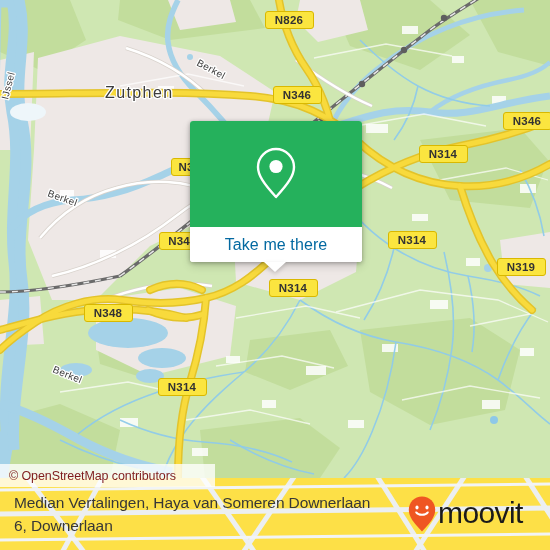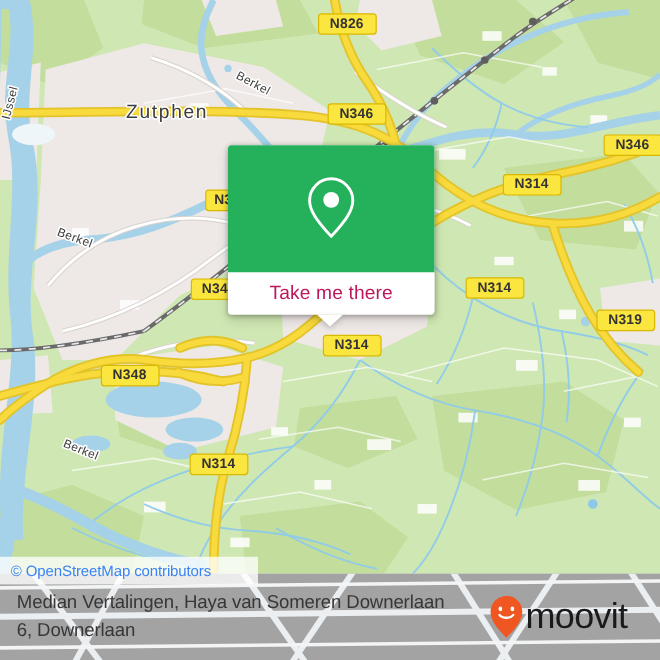--- a/index.html
+++ b/index.html
@@ -18,21 +18,21 @@
     background:#cfe7b2;
   }
   .svgmap{ position:absolute; left:0; top:0; width:550px; height:478px; display:block; }
 
   
   #attribution{
     position:absolute; left:0; top:464px; width:215px; height:23px;
     background:rgba(255,255,255,0.78);
     display:flex; align-items:center;
     padding-left:9px;
-    font-size:12.5px; color:#3b82f6;
+    font-size:12.5px; color:#7f1d1d;
     letter-spacing:-0.1px;
     z-index:40;
   }
 
   
   #callout{
     position:absolute; left:190px; top:121px; width:172px; height:141px;
     z-index:30;
     border-radius:3px;
     background:#ffffff;
@@ -41,38 +41,38 @@
   #callout-image{
     position:absolute; left:0; top:0; width:172px; height:106px;
     background:#25b15c;
     border-radius:3px 3px 0 0;
     display:flex; align-items:center; justify-content:center;
   }
   #pin-svg{ width:44px; height:54px; display:block; margin-top:-2px; }
   #callout-label{
     position:absolute; left:0; top:106px; width:172px; height:35px;
     display:flex; align-items:center; justify-content:center;
-    font-size:16px; color:#be185d; letter-spacing:0.1px;
+    font-size:16px; color:#0369a1; letter-spacing:0.1px;
     border-radius:0 0 3px 3px;
     background:#fff;
   }
   #callout-tail{
     position:absolute; left:50%; top:262px; margin-left:-11px;
     width:0; height:0;
     border-left:11px solid transparent;
     border-right:11px solid transparent;
     border-top:10px solid #ffffff;
     z-index:31;
     filter:drop-shadow(0 2px 2px rgba(0,0,0,0.18));
   }
 
   
   #footer{
     position:absolute; left:0; top:478px; width:550px; height:72px;
-    background:#a3a3a3;
+    background:#fde047;
     overflow:hidden;
   }
   #footer-watermark{
     position:absolute; left:0; top:0; width:550px; height:72px;
     opacity:1; pointer-events:none;
   }
   #footer-inner{
     position:absolute; left:0; top:0; width:550px; height:72px;
     display:flex; align-items:center; justify-content:space-between;
     padding:0 14px 0 14px;

